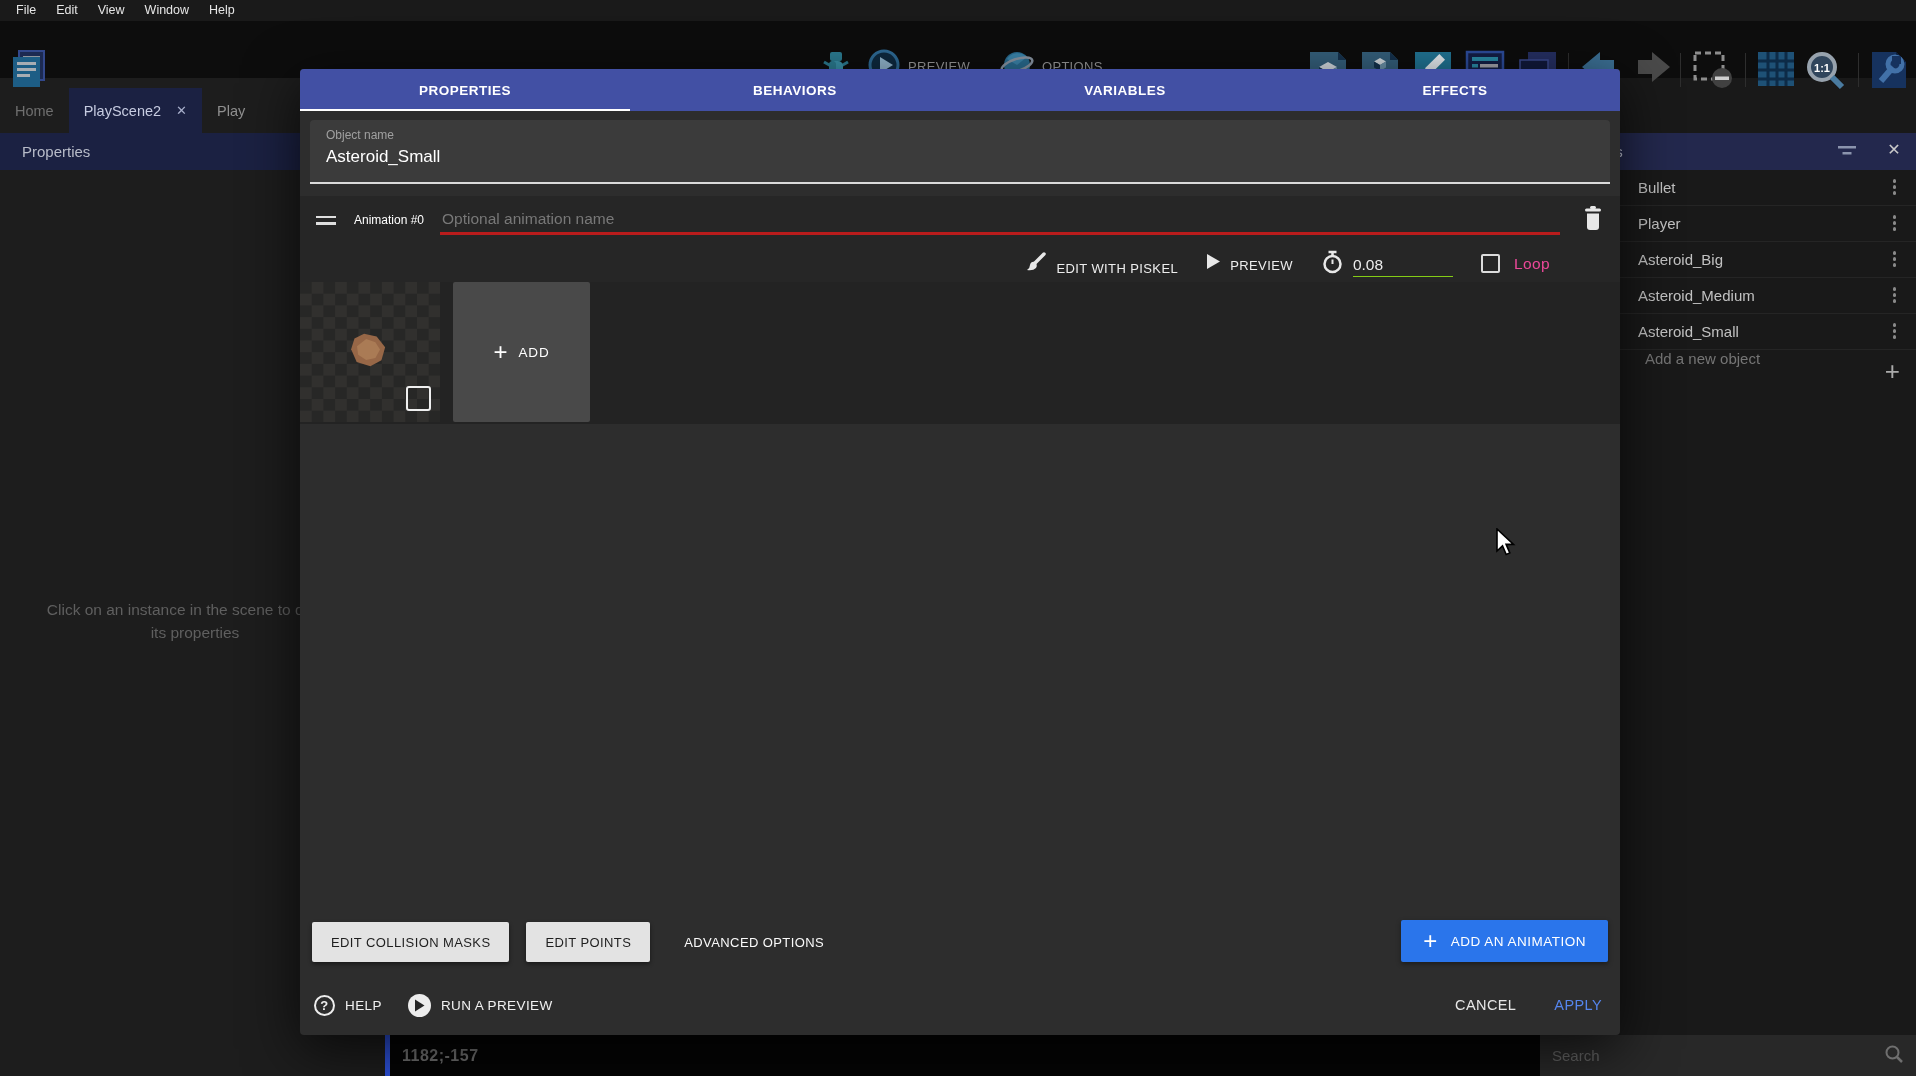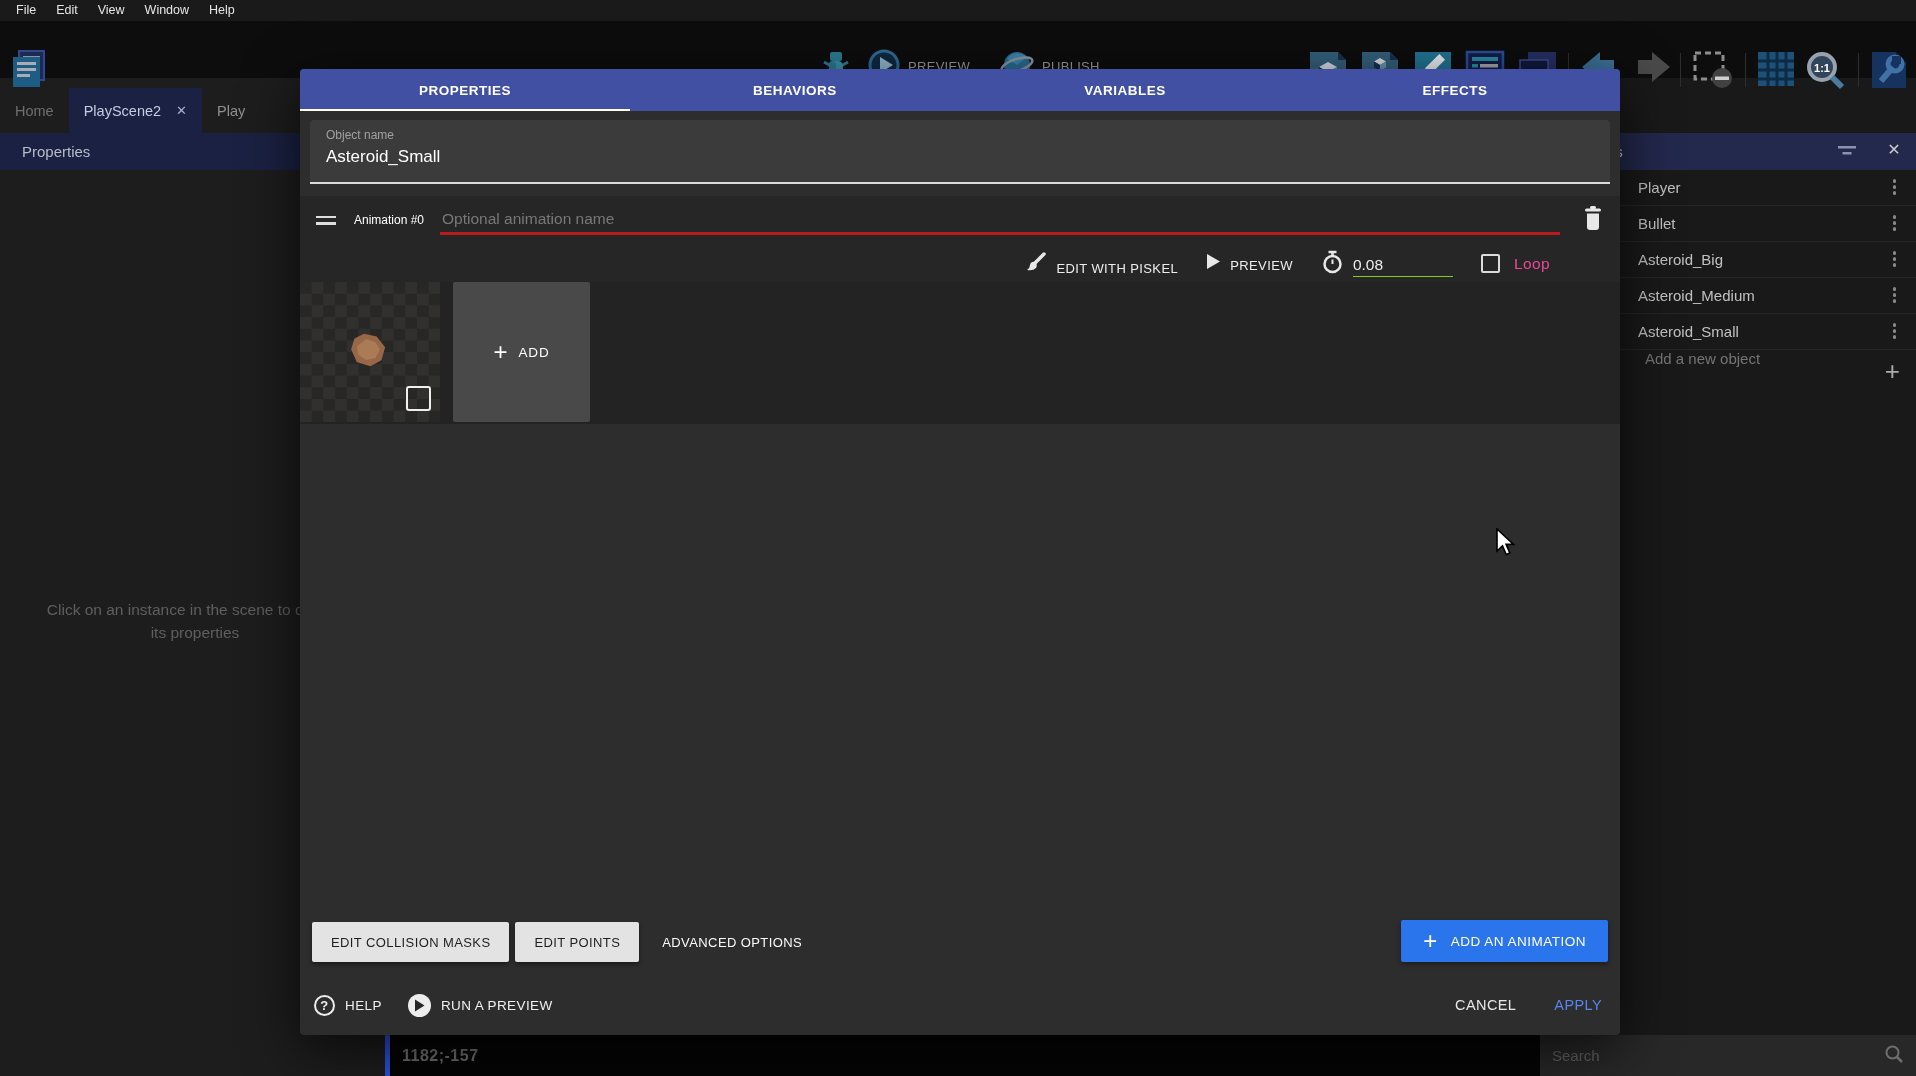--- a/index.html
+++ b/index.html
@@ -95,21 +95,21 @@
      clip-path:polygon(38% 2%, 72% 10%, 95% 42%, 85% 80%, 55% 98%, 18% 85%, 3% 48%, 12% 16%); }
   .asteroid .inner { position:absolute; left:7px; top:6px; width:23px; height:21px; background:#aa7b55;
      clip-path:polygon(40% 0%, 80% 15%, 100% 50%, 80% 90%, 40% 100%, 5% 75%, 0% 35%); }
   .frame-check { position:absolute; left:106px; top:104px; width:25px; height:25px;
                  border:2.5px solid #efefef; border-radius:3px; }
   .frame-add { width:137px; height:140px; background:#494949; border-radius:2px; display:flex;
                align-items:center; justify-content:center; gap:11px; color:#fff; }
   .frame-add .plus { font-size:24px; font-weight:300; line-height:1; }
   .frame-add .lbl { font-size:13.5px; letter-spacing:.8px; }
 
-  .dlg-footbtns { position:absolute; left:12px; top:853px; display:flex; gap:6px; align-items:flex-start; }
+  .dlg-footbtns { position:absolute; left:12px; top:853px; display:flex; gap:17px; align-items:flex-start; }
   .raised-btn { height:40px; background:#e3e3e3; color:#1f1f1f; border:none; border-radius:2px;
                 padding:0 19px; font-size:13px; letter-spacing:.4px; box-shadow:0 2px 4px rgba(0,0,0,.45);
                 font-family:"Liberation Sans",sans-serif; }
   .flat-btn { height:40px; background:transparent; color:#fafafa; border:none; padding:0 17px;
               font-size:13px; letter-spacing:.4px; font-family:"Liberation Sans",sans-serif; }
   .add-anim-btn { position:absolute; right:12px; top:851px; height:42px; padding:0 22px;
                   background:#2a75eb; border:none; border-radius:2px; color:#fff; display:flex;
                   align-items:center; gap:13px; font-size:13.5px; letter-spacing:.5px;
                   box-shadow:0 2px 5px rgba(0,0,0,.4); font-family:"Liberation Sans",sans-serif; }
   .add-anim-btn .plus { font-size:24px; font-weight:300; line-height:1; }
@@ -184,21 +184,21 @@
     </div>
 
     <div class="tb-label-btn" style="left:1000px;">
       <span>
         <svg width="34" height="32" viewBox="0 0 34 32">
           <circle cx="17" cy="16" r="13" fill="#2a6d92"></circle>
           <path d="M7 10 A13 13 0 0 1 27 8 L17 16 Z" fill="#3c86ad"></path>
           <ellipse cx="17" cy="16" rx="16" ry="6" fill="none" stroke="#8b97a5" stroke-width="2.5" transform="rotate(-18 17 16)"></ellipse>
         </svg>
       </span>
-      <span>PUBLISH</span>
+      <span>OPTIONS</span>
     </div>
 
     <span class="tb-ico" style="left:1308px;">
       <svg width="40" height="38" viewBox="0 0 40 38">
         <path d="M2 2 H30 L38 10 V36 H2 Z" fill="#35607c"></path>
         <path d="M30 2 L38 10 H30 Z" fill="#15324e"></path>
         <polygon points="20,12 29,17 20,22 11,17" fill="#d6dde3"></polygon>
         <polygon points="11,17 20,22 20,32 11,27" fill="#13334f"></polygon>
         <polygon points="29,17 20,22 20,32 29,27" fill="#6d93ab"></polygon>
       </svg>
@@ -336,29 +336,29 @@
       <span class="rp-filter">
         <svg width="22" height="14" viewBox="0 0 22 14">
           <rect x="2" y="2" width="18" height="2.5" fill="#8b94ad"></rect>
           <rect x="6.5" y="8" width="9" height="2.5" fill="#8b94ad"></rect>
         </svg>
       </span>
       <span class="rp-close">✕</span>
     </div>
     <div class="obj-list">
       <div class="obj-row">
+        <span>Bullet</span>
+        <span class="dots">
+            <i></i>
+            <i></i>
+            <i></i>
+          </span>
+      </div>
+      <div class="obj-row">
         <span>Player</span>
-        <span class="dots">
-            <i></i>
-            <i></i>
-            <i></i>
-          </span>
-      </div>
-      <div class="obj-row">
-        <span>Bullet</span>
         <span class="dots">
             <i></i>
             <i></i>
             <i></i>
           </span>
       </div>
       <div class="obj-row">
         <span>Asteroid_Big</span>
         <span class="dots">
             <i></i>

